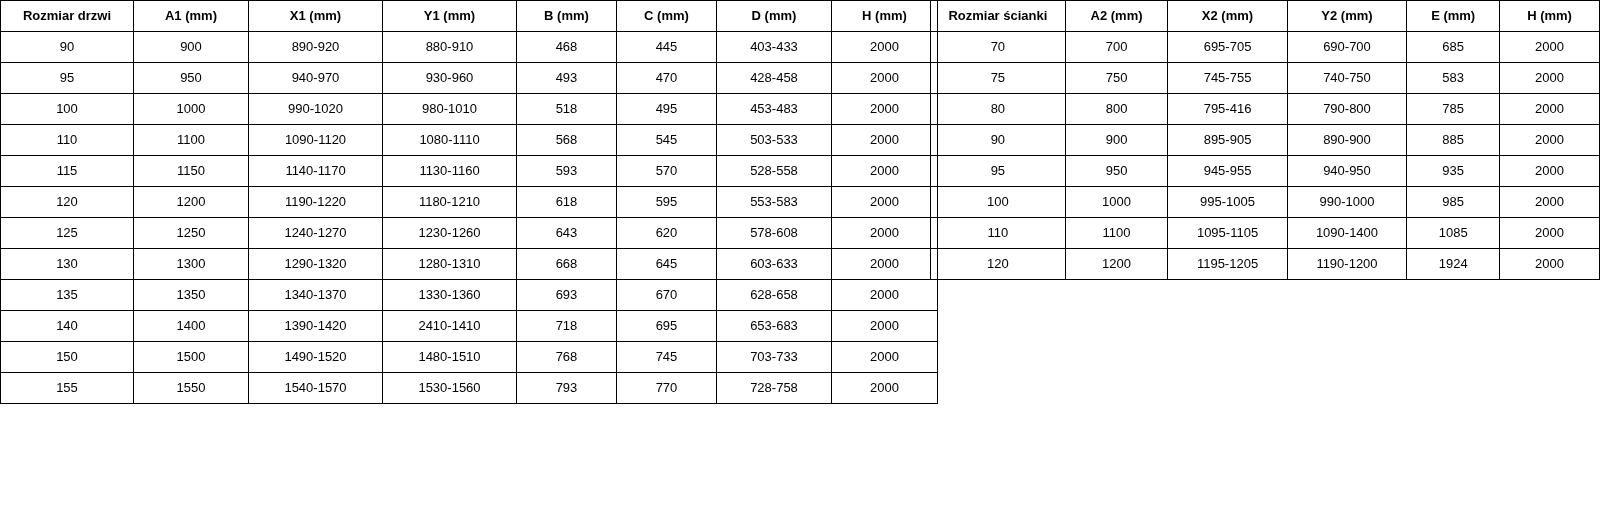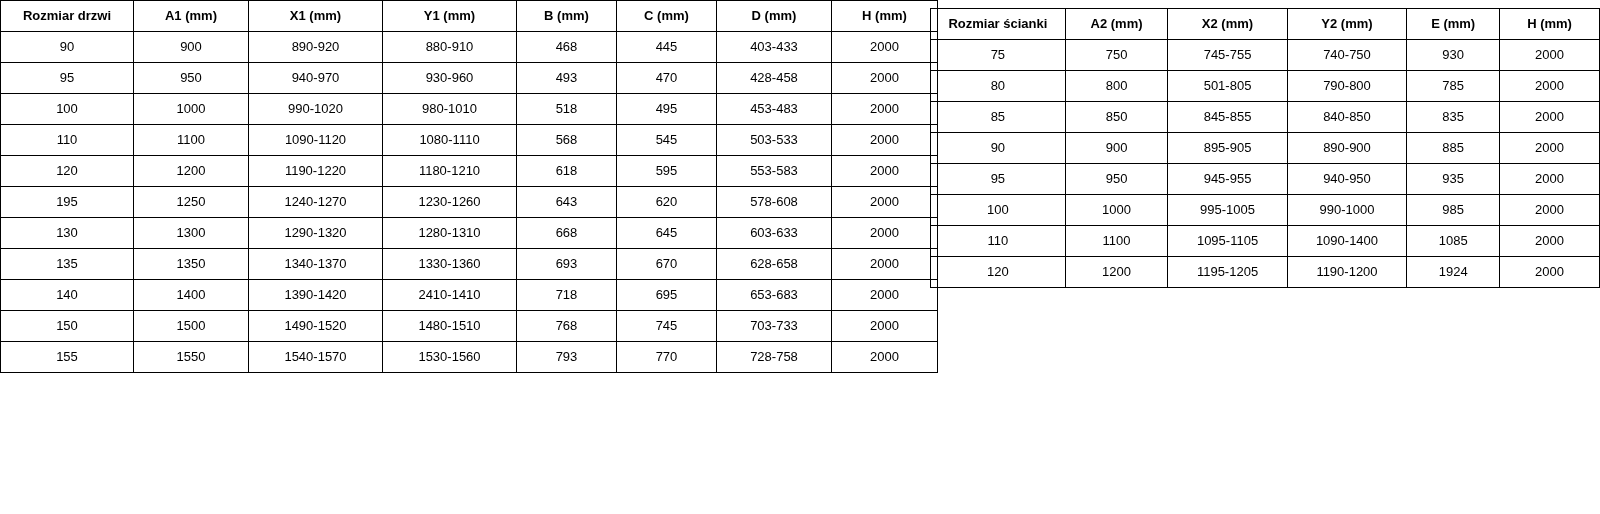--- a/index.html
+++ b/index.html
@@ -17,21 +17,21 @@
   .page {
     position: relative;
     width: 1600px;
     height: 514px;
   }
   .table-wrap {
     position: absolute;
     top: 0;
   }
   #doors-wrap { left: 0; top: 0; }
-  #walls-wrap { left: 930px; top: 8px; }
+  #walls-wrap { left: 930px; top: 0; }
 
   table.spec {
     border-collapse: collapse;
     table-layout: fixed;
   }
   table.spec th,
   table.spec td {
     border: 1px solid #000000;
     text-align: center;
     vertical-align: middle;
@@ -132,31 +132,41 @@
           <td>110</td>
           <td>1100</td>
           <td>1090-1120</td>
           <td>1080-1110</td>
           <td>568</td>
           <td>545</td>
           <td>503-533</td>
           <td>2000</td>
         </tr>
         <tr>
+          <td>115</td>
+          <td>1150</td>
+          <td>1140-1170</td>
+          <td>1130-1160</td>
+          <td>593</td>
+          <td>570</td>
+          <td>528-558</td>
+          <td>2000</td>
+        </tr>
+        <tr>
           <td>120</td>
           <td>1200</td>
           <td>1190-1220</td>
           <td>1180-1210</td>
           <td>618</td>
           <td>595</td>
           <td>553-583</td>
           <td>2000</td>
         </tr>
         <tr>
-          <td>195</td>
+          <td>125</td>
           <td>1250</td>
           <td>1240-1270</td>
           <td>1230-1260</td>
           <td>643</td>
           <td>620</td>
           <td>578-608</td>
           <td>2000</td>
         </tr>
         <tr>
           <td>130</td>
@@ -227,41 +237,41 @@
           <th>Rozmiar ścianki</th>
           <th>A2 (mm)</th>
           <th>X2 (mm)</th>
           <th>Y2 (mm)</th>
           <th>E (mm)</th>
           <th>H (mm)</th>
         </tr>
       </thead>
       <tbody>
         <tr>
+          <td>70</td>
+          <td>700</td>
+          <td>695-705</td>
+          <td>690-700</td>
+          <td>685</td>
+          <td>2000</td>
+        </tr>
+        <tr>
           <td>75</td>
           <td>750</td>
           <td>745-755</td>
           <td>740-750</td>
-          <td>930</td>
+          <td>583</td>
           <td>2000</td>
         </tr>
         <tr>
           <td>80</td>
           <td>800</td>
-          <td>501-805</td>
+          <td>795-416</td>
           <td>790-800</td>
           <td>785</td>
-          <td>2000</td>
-        </tr>
-        <tr>
-          <td>85</td>
-          <td>850</td>
-          <td>845-855</td>
-          <td>840-850</td>
-          <td>835</td>
           <td>2000</td>
         </tr>
         <tr>
           <td>90</td>
           <td>900</td>
           <td>895-905</td>
           <td>890-900</td>
           <td>885</td>
           <td>2000</td>
         </tr>

